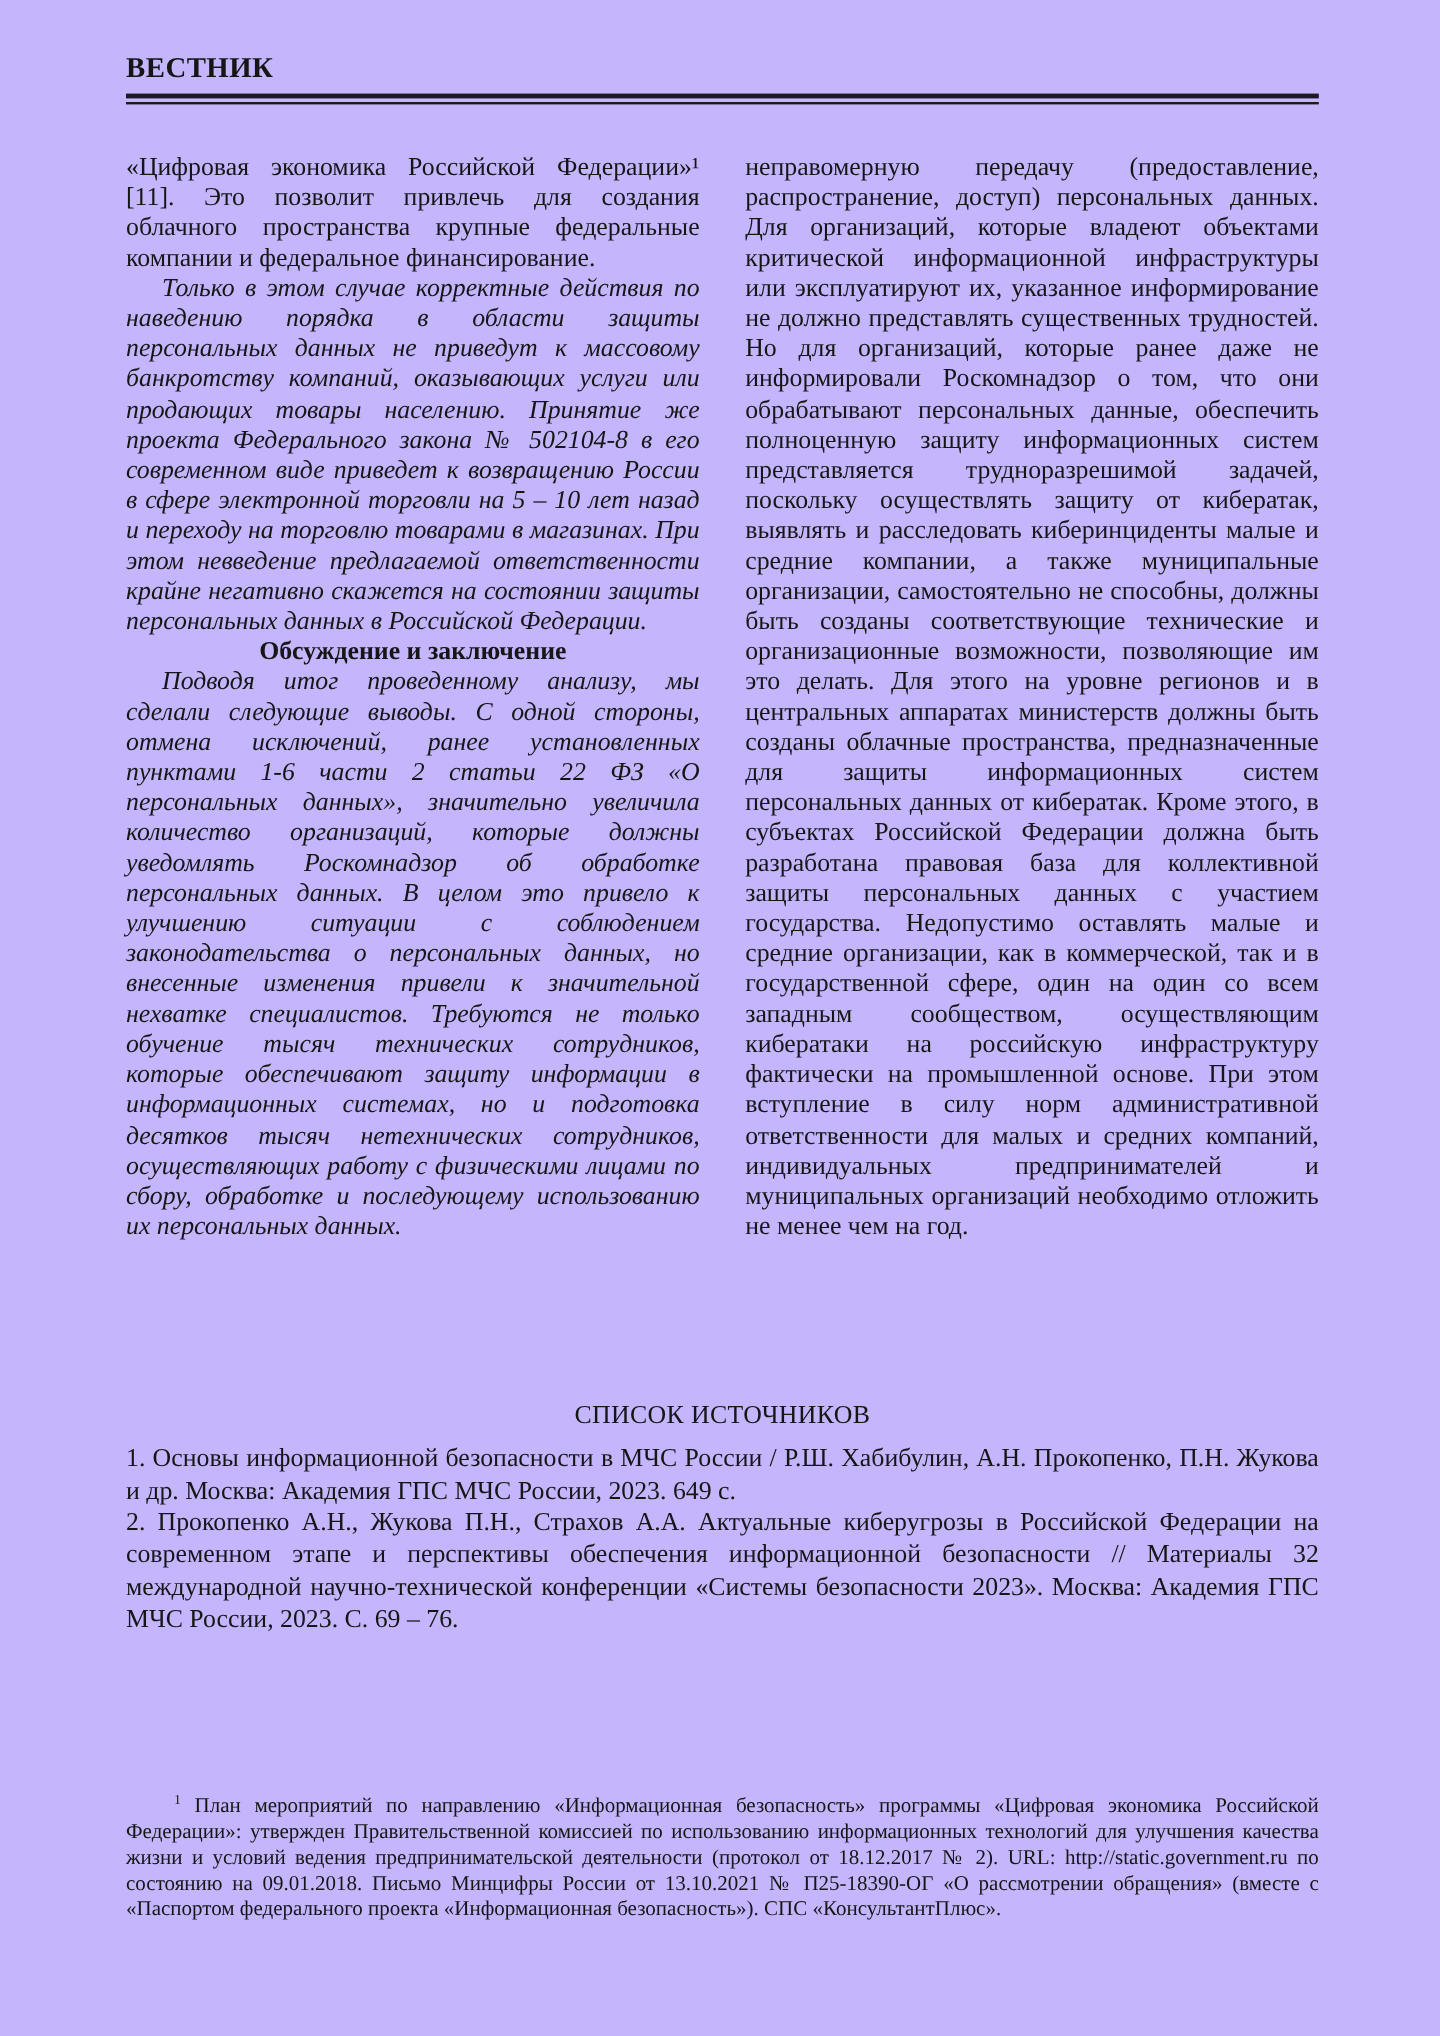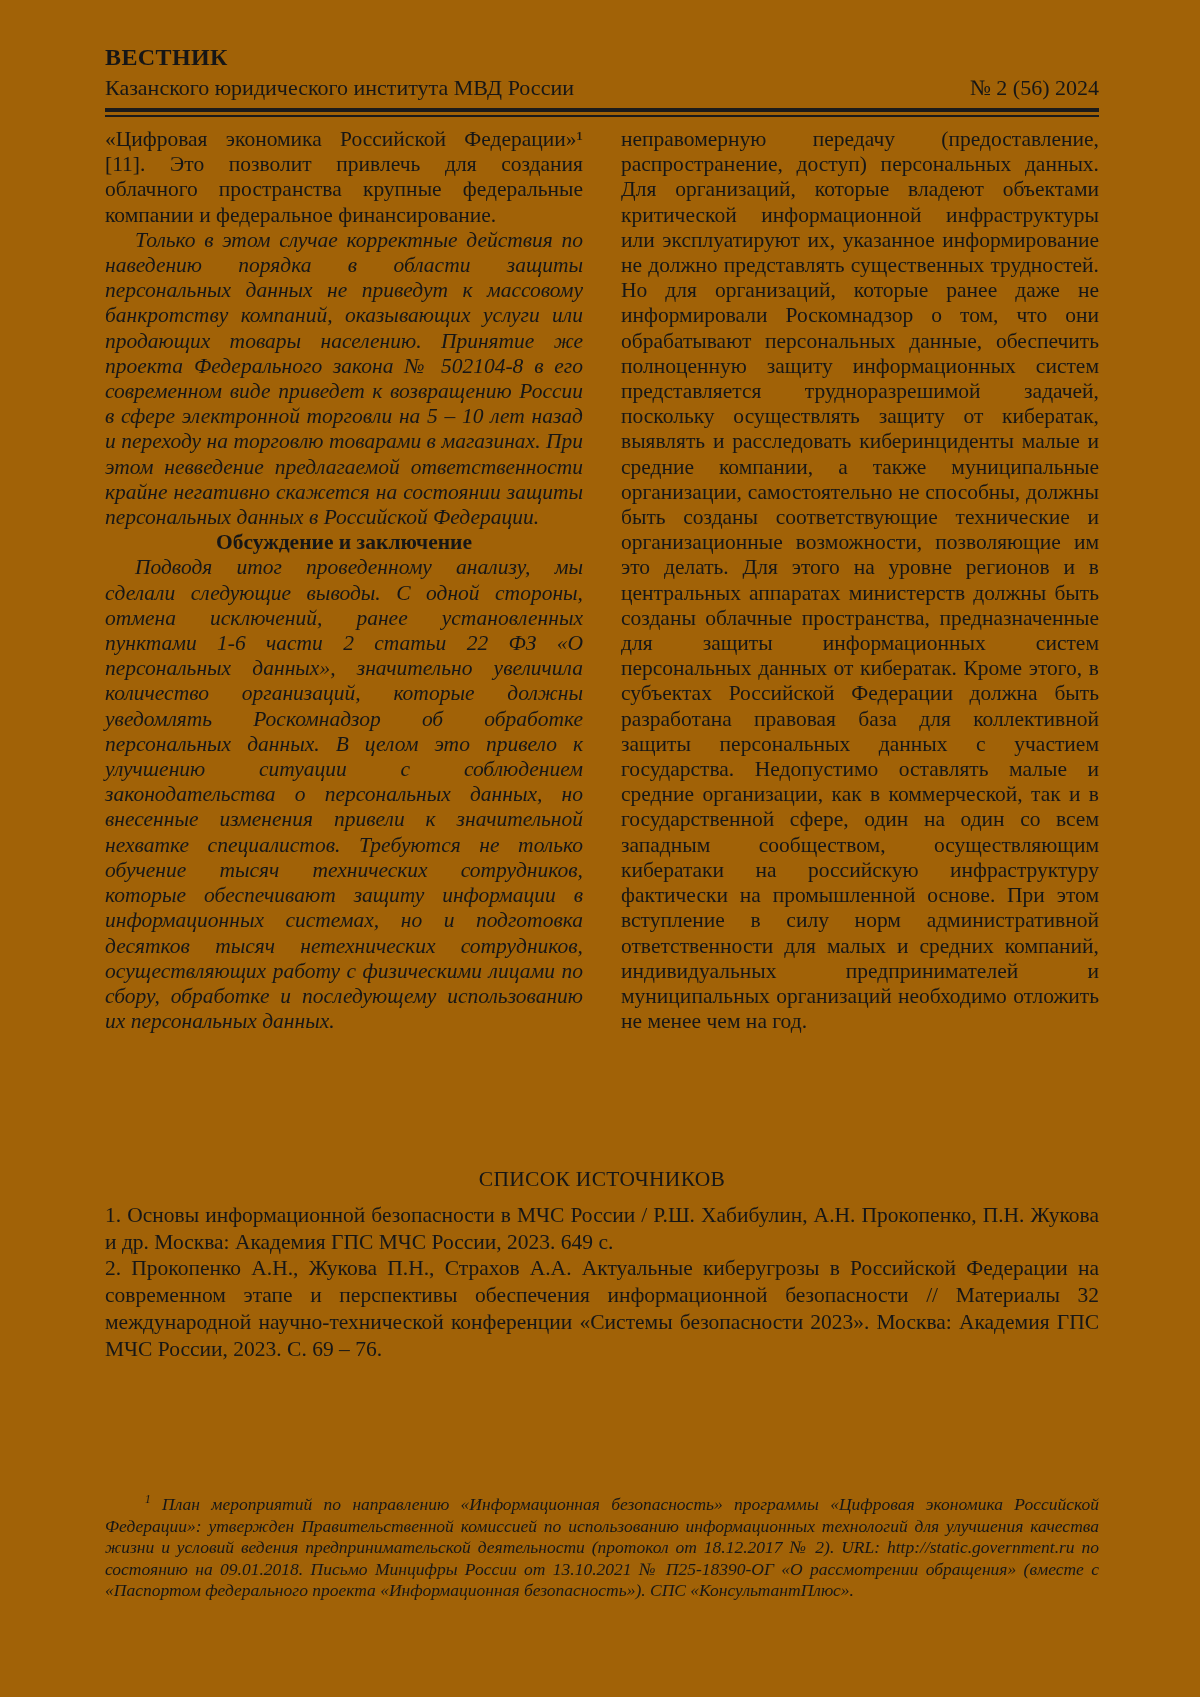--- a/index.html
+++ b/index.html
@@ -3,21 +3,21 @@
 <meta charset="utf-8">
 <style>
   * { box-sizing: border-box; }
   html, body { margin: 0; padding: 0; }
   body { background: #ffffff; }
 
   .page {
     position: relative;
     width: 1200px;
     height: 1697px;
-    background: #a16207;
+    background: #c4b5fd;
     color: #161616;
     font-family: "Liberation Serif", "DejaVu Serif", serif;
     overflow: hidden;
   }
 
   
   .header { position: absolute; top: 44px; left: 105px; width: 994px; }
   .journal-title { font-size: 24px; font-weight: bold; letter-spacing: 0.4px; }
   .header-row {
     display: flex; justify-content: space-between; align-items: baseline;
@@ -55,40 +55,36 @@
     font-size: 21.5px; margin: 0 0 9px 0; letter-spacing: 0.3px;
   }
   .sources p { margin: 0; }
 
   
   .footnote {
     position: absolute; top: 1494px; left: 105px; width: 994px;
     font-size: 17.5px; line-height: 21.6px; text-align: justify;
     hyphens: auto; -webkit-hyphens: auto;
   }
-  .footnote p { margin: 0; text-indent: 40px; font-style: italic; }
+  .footnote p { margin: 0; text-indent: 40px; }
   .footnote sup { font-size: 11.5px; line-height: 0; }
 
   
   .page-number {
     position: absolute; top: 1595px; left: 0; width: 100%;
     text-align: center; font-size: 21.5px;
   }
 </style>
 </head>
 <body>
 
 <div class="page">
 
   <header class="header">
     <div class="journal-title">ВЕСТНИК</div>
-    <div class="header-row">
-      <span>Казанского юридического института МВД России</span>
-      <span>№ 2 (56) 2024</span>
-    </div>
     <div class="double-rule"></div>
   </header>
 
   <main class="columns">
     <div class="col">
       <p>«Цифровая экономика Российской Федерации»¹ [11]. Это позволит привлечь для создания облачного пространства крупные федеральные компании и федеральное финансирование.</p>
       <p class="indent">Только в этом случае корректные действия по наведению порядка в области защиты персональных данных не приведут к массовому банкротству компаний, оказывающих услуги или продающих товары населению. Принятие же проекта Федерального закона № 502104-8 в его современном виде приведет к возвращению России в сфере электронной торговли на 5 – 10 лет назад и переходу на торговлю товарами в магазинах. При этом невведение предлагаемой ответственности крайне негативно скажется на состоянии защиты персональных данных в Российской Федерации.</p>
       <p class="sub-heading">Обсуждение и заключение</p>
       <p class="indent">Подводя итог проведенному анализу, мы сделали следующие выводы. С одной стороны, отмена исключений, ранее установленных пунктами 1-6 части 2 статьи 22 ФЗ «О персональных данных», значительно увеличила количество организаций, которые должны уведомлять Роскомнадзор об обработке персональных данных. В целом это привело к улучшению ситуации с соблюдением законодательства о персональных данных, но внесенные изменения привели к значительной нехватке специалистов. Требуются не только обучение тысяч технических сотрудников, которые обеспечивают защиту информации в информационных системах, но и подготовка десятков тысяч нетехнических сотрудников, осуществляющих работу с физическими лицами по сбору, обработке и последующему использованию их персональных данных.</p>
     </div>

